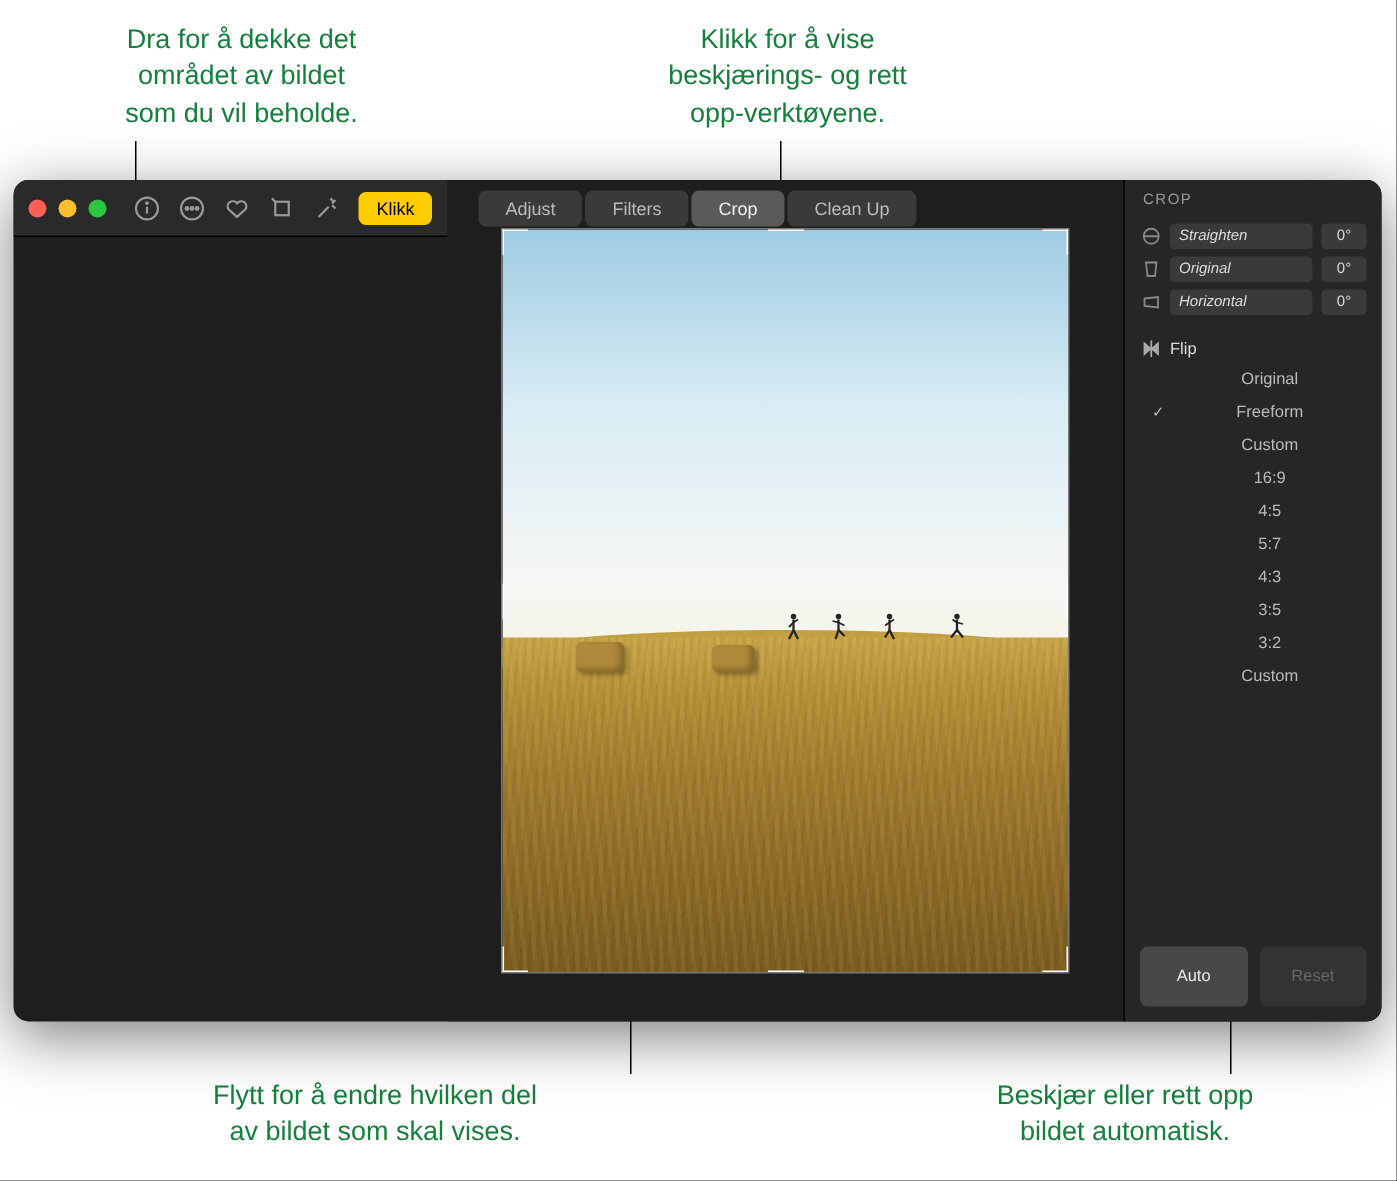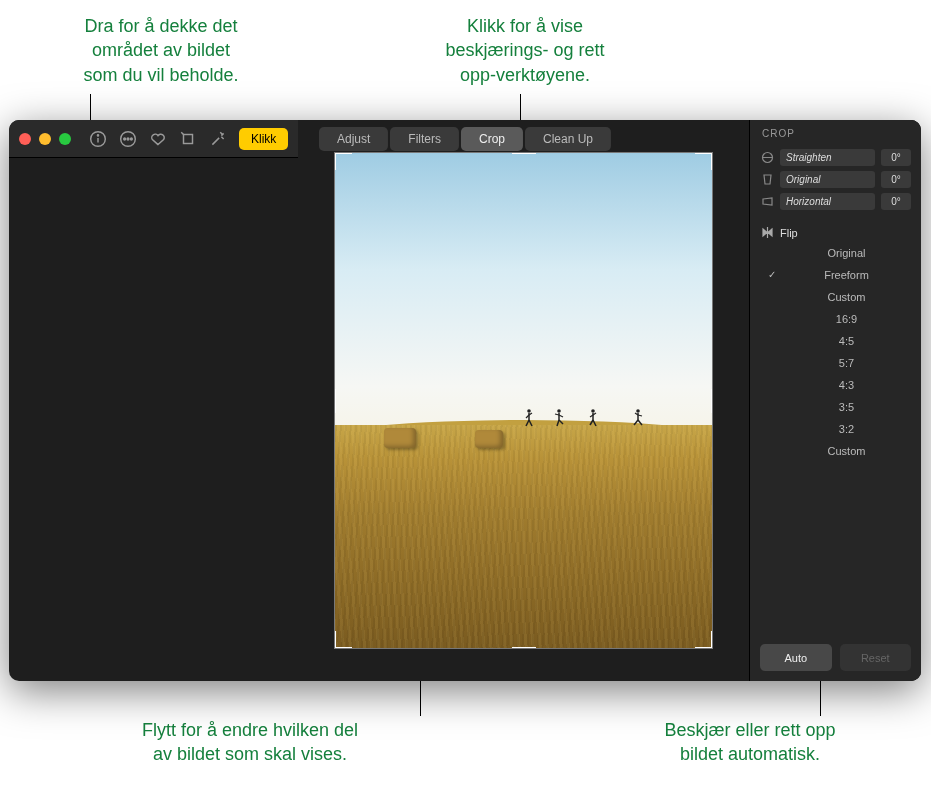--- a/index.html
+++ b/index.html
@@ -268,21 +268,21 @@
     color: #bbb;
     font-size: 10px;
   }
   .sidebar-footer {
     margin-top: auto;
     display: flex;
     gap: 8px;
   }
   .footer-btn {
     flex: 1;
-    height: 27px;
+    height: 40px;
     background: #484848;
     border-radius: 5px;
     color: #eee;
     font-size: 11px;
     display: flex;
     align-items: center;
     justify-content: center;
     cursor: pointer;
   }
   .footer-btn.disabled {

